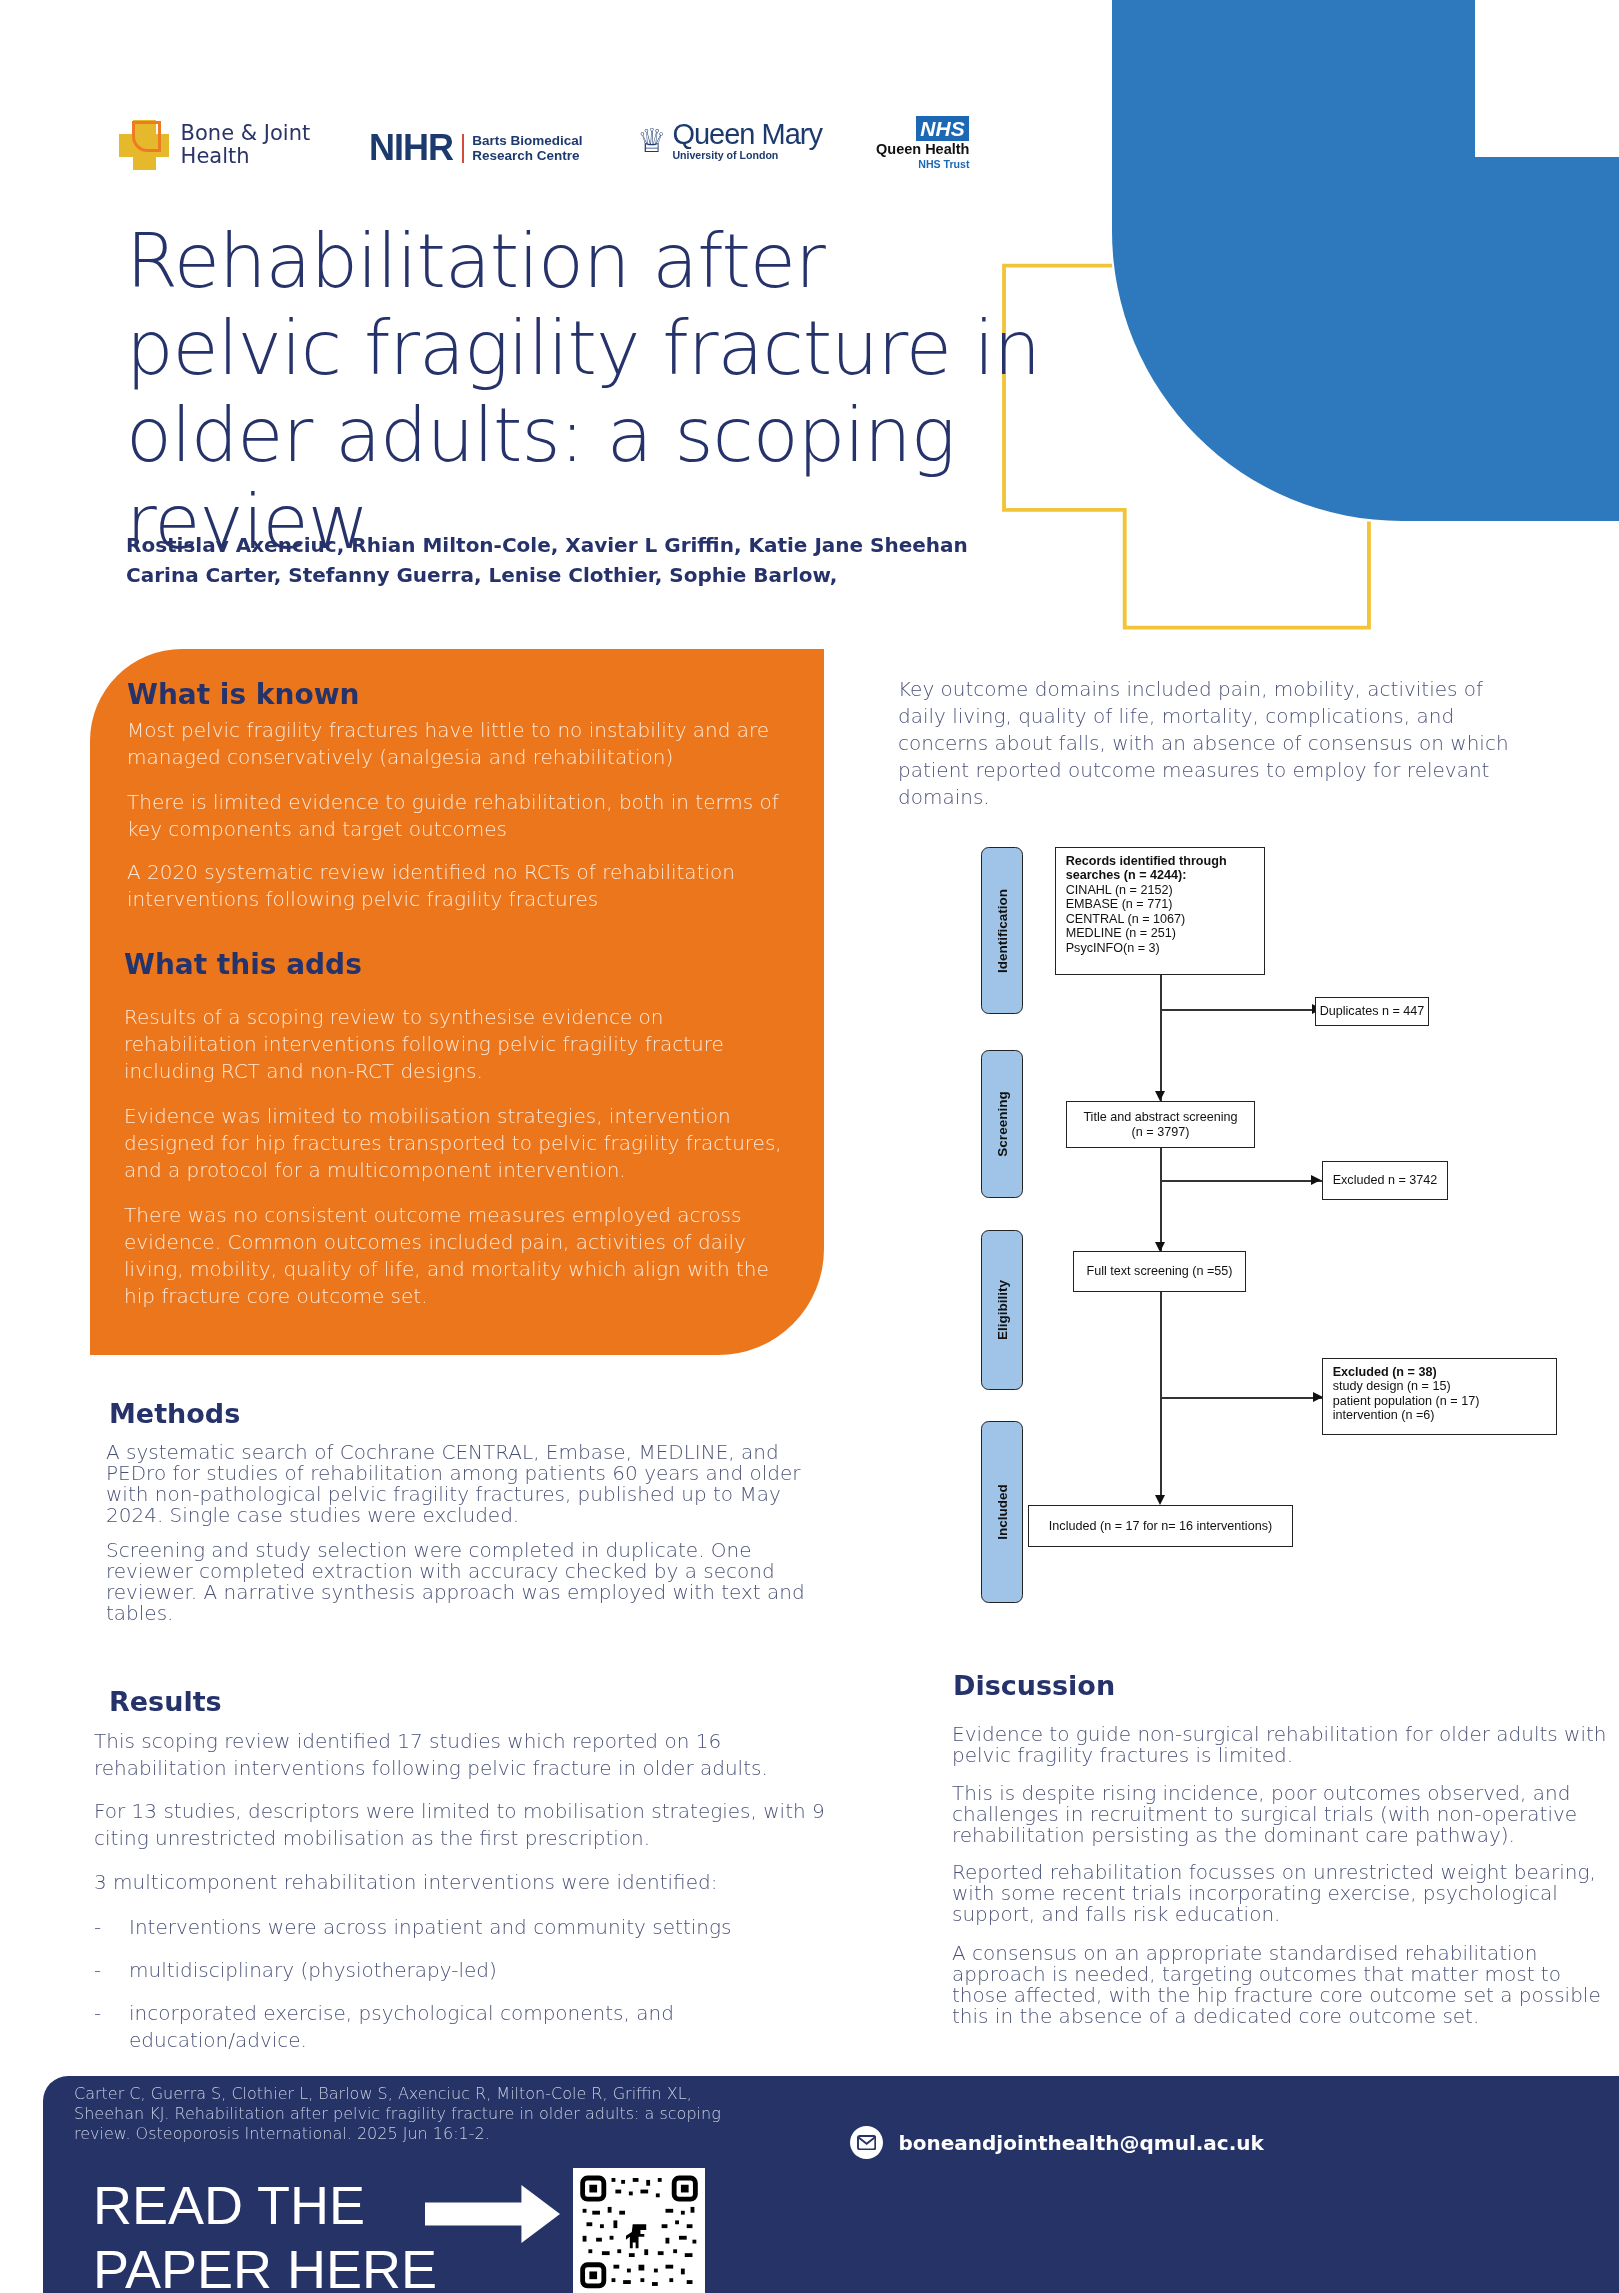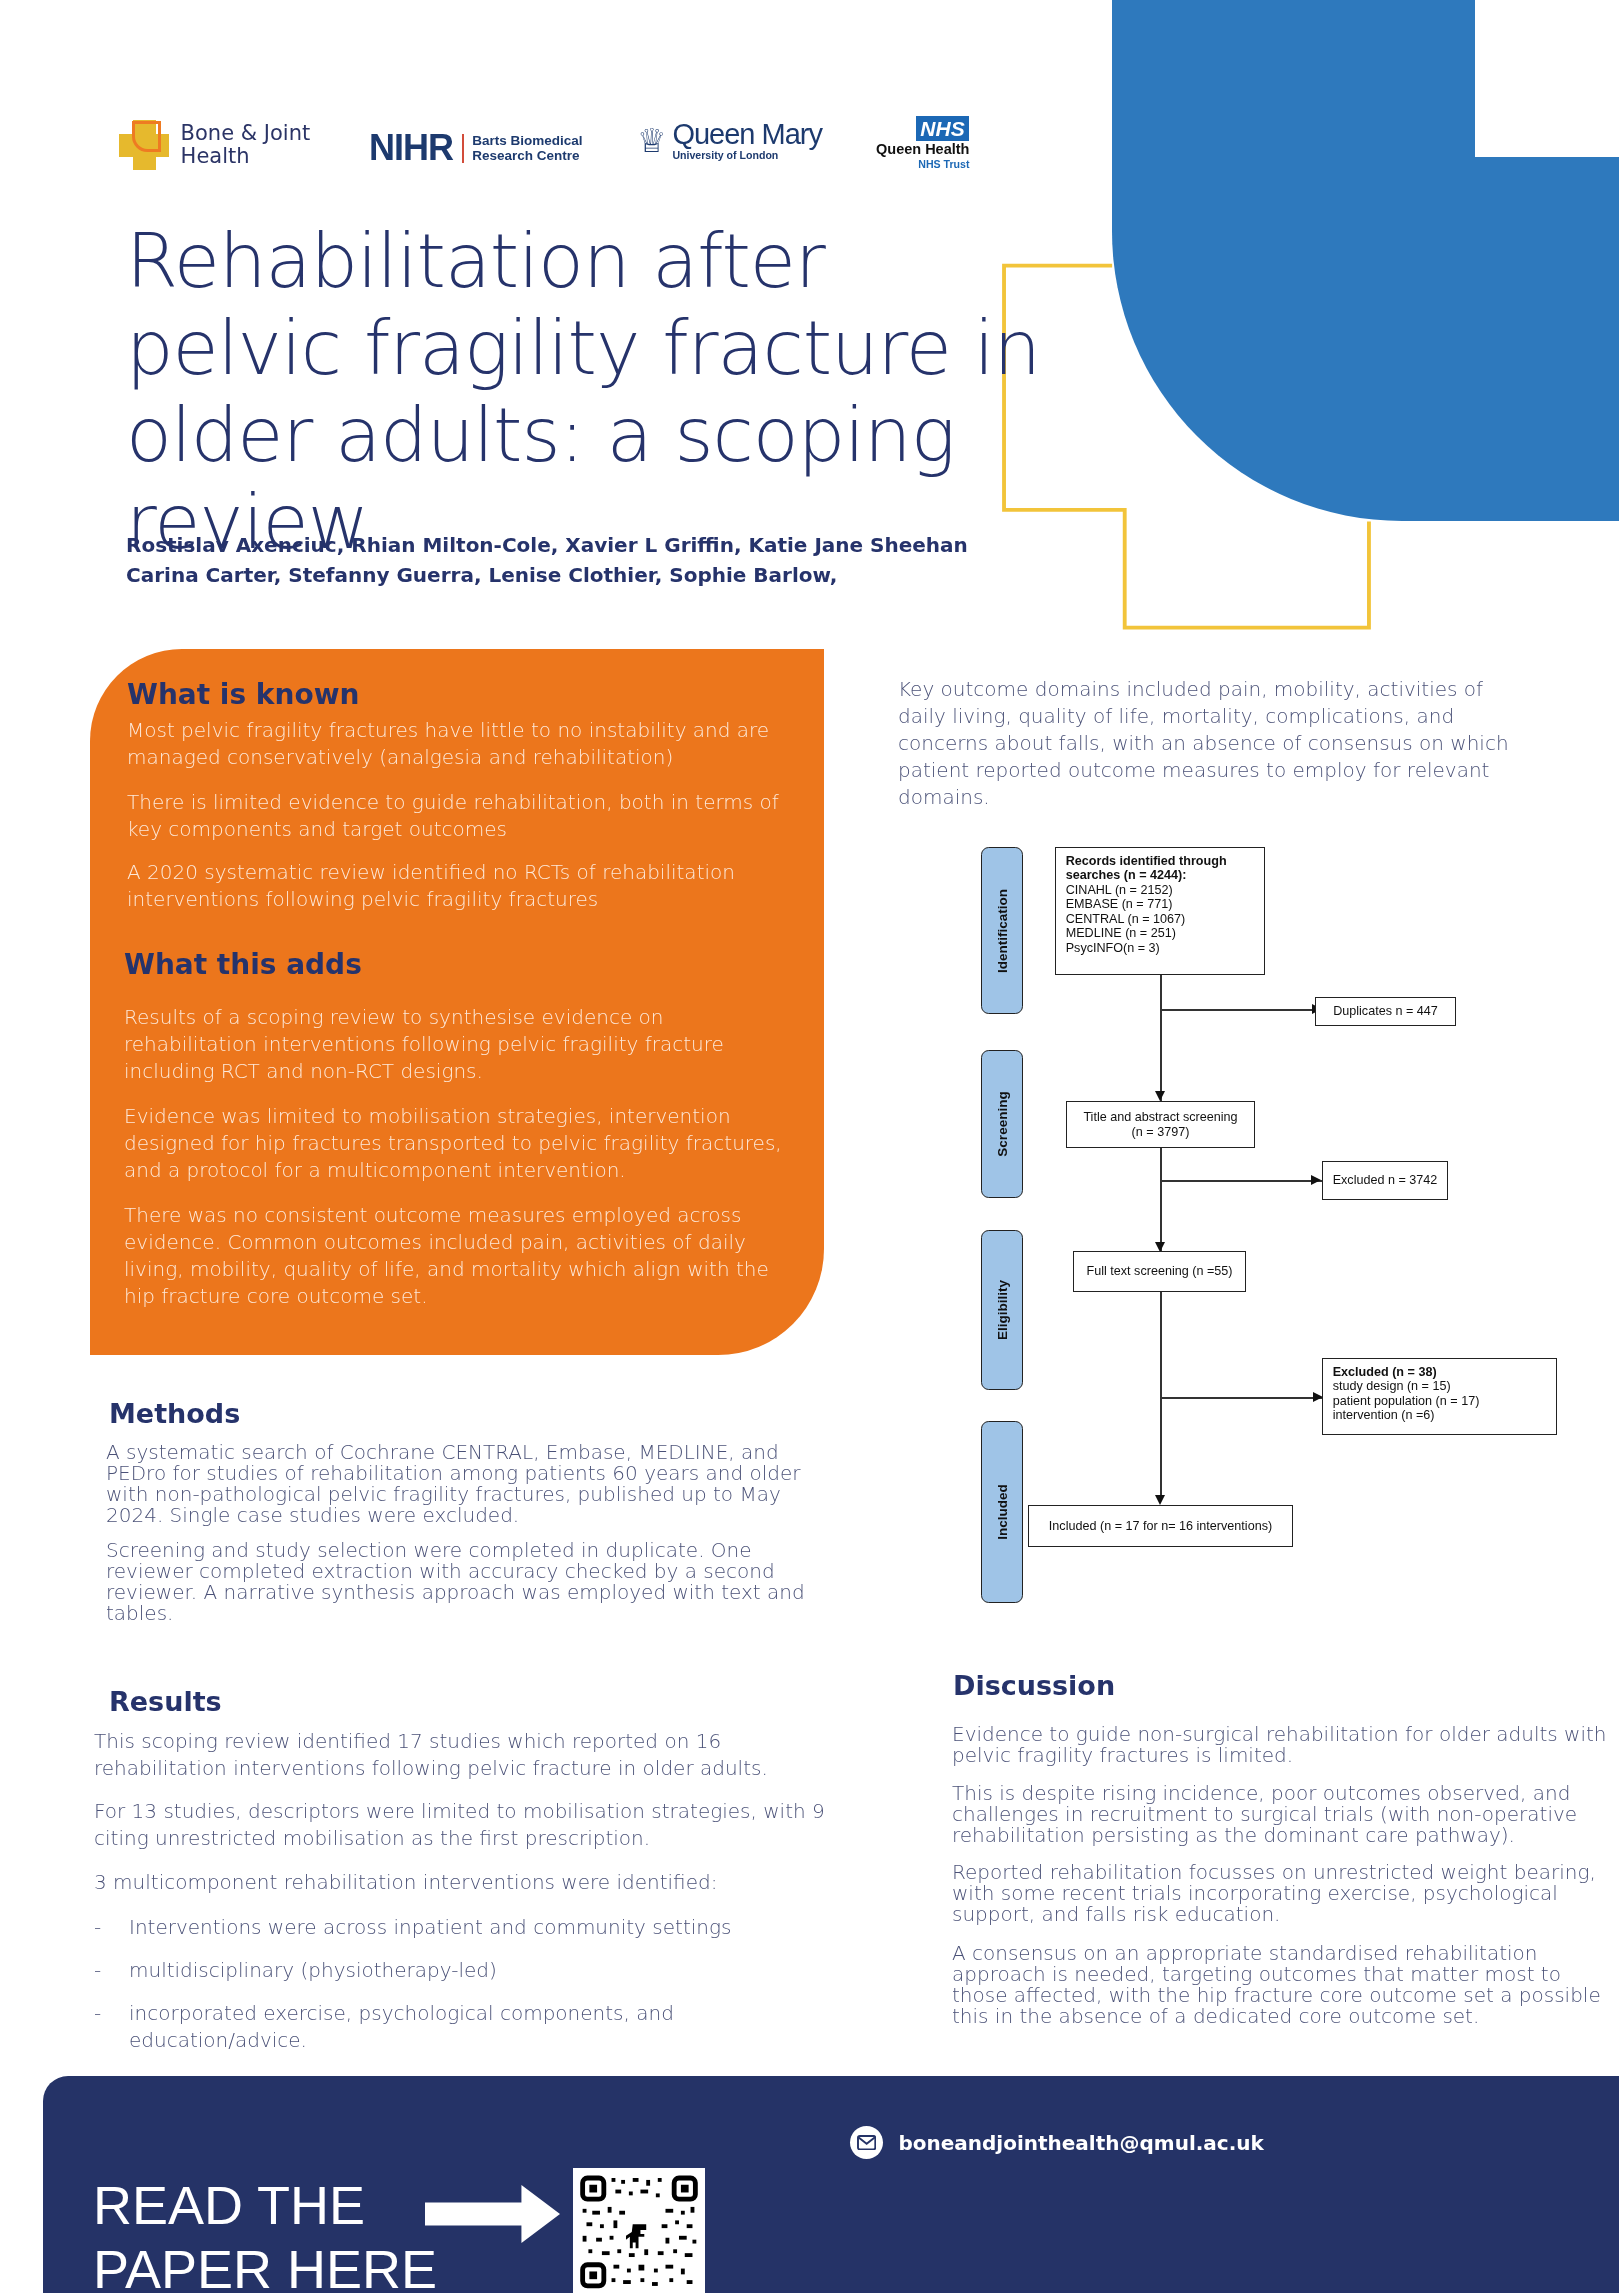--- a/index.html
+++ b/index.html
@@ -177,21 +177,21 @@
     <div>CINAHL (n = 2152)</div>
     <div>EMBASE (n = 771)</div>
     <div>CENTRAL (n = 1067)</div>
     <div>MEDLINE (n = 251)</div>
     <div>PsycINFO(n = 3)</div>
   </div>
 
   <div class="vline" style="left:1160px;top:975px;height:130px;"></div>
   <div class="hline" style="left:1160px;top:1009px;width:154px;"></div>
   <div class="arrow-right" style="left:1312px;top:1004px;"></div>
-  <div class="fbox center" style="left:1315px;top:997px;width:141px;height:29px;">Duplicates n = 447</div>
+  <div class="fbox center" style="left:1315px;top:997px;width:114px;height:29px;">Duplicates n = 447</div>
 
   <div class="arrow-down" style="left:1155px;top:1091px;"></div>
   <div class="fbox center" style="left:1066px;top:1101px;width:189px;height:47px;">
     <div>Title and abstract screening</div>
     <div>(n = 3797)</div>
   </div>
 
   <div class="vline" style="left:1160px;top:1148px;height:103px;"></div>
   <div class="hline" style="left:1160px;top:1180px;width:164px;"></div>
   <div class="arrow-right" style="left:1311px;top:1175px;"></div>
@@ -214,20 +214,21 @@
   <div class="fbox center" style="left:1028px;top:1505px;width:265px;height:42px;">Included (n = 17 for n= 16 interventions)</div>
 </div>
 
 <h2 class="body-h" style="left:941px;top:1658px;">Discussion</h2>
 <p class="body-p tight" style="left:940px;top:1724px;width:657px;">Evidence to guide non-surgical rehabilitation for older adults with pelvic fragility fractures is limited.</p>
 <p class="body-p tight" style="left:940px;top:1783px;width:657px;">This is despite rising incidence, poor outcomes observed, and challenges in recruitment to surgical trials (with non-operative rehabilitation persisting as the dominant care pathway).</p>
 <p class="body-p tight" style="left:940px;top:1862px;width:657px;">Reported rehabilitation focusses on unrestricted weight bearing, with some recent trials incorporating exercise, psychological support, and falls risk education.</p>
 <p class="body-p tight" style="left:940px;top:1943px;width:657px;">A consensus on an appropriate standardised rehabilitation approach is needed, targeting outcomes that matter most to those affected, with the hip fracture core outcome set a possible this in the absence of a dedicated core outcome set.</p>
 
 <div class="footer">
+  <p class="citation">Carter C, Guerra S, Clothier L, Barlow S, Axenciuc R, Milton-Cole R, Griffin XL, Sheehan KJ. Rehabilitation after pelvic fragility fracture in older adults: a scoping review. Osteoporosis International. 2025 Jun 16:1-2.</p>
   <div class="read-here">
     <div>READ THE</div>
     <div>PAPER HERE</div>
   </div>
   <svg class="big-arrow" viewBox="0 0 140 60">
     <polygon points="0,18 100,18 100,0 140,30 100,60 100,42 0,42" fill="#ffffff"></polygon>
   </svg>
   <div class="qr">
     <svg width="132" height="126" viewBox="0 0 137 130">
       <rect x="10" y="10" width="22" height="22" rx="5" fill="none" stroke="#000" stroke-width="5"></rect>

